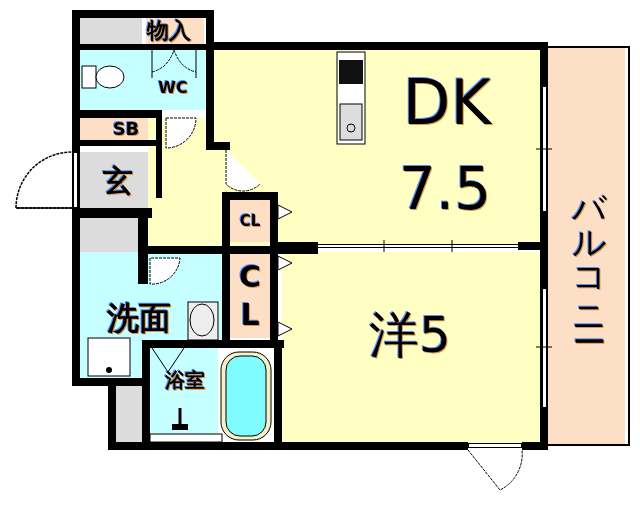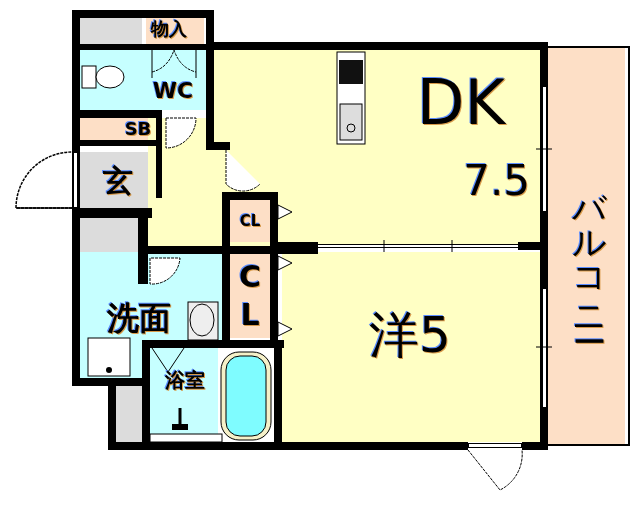--- a/index.html
+++ b/index.html
@@ -131,25 +131,25 @@
   </g>
 
   <path d="M468 450 L500 490 A40 40 0 0 0 522 450" fill="#fff" stroke="#000" stroke-dasharray="3,1"></path>
 
   <line x1="536" y1="149" x2="552" y2="149" stroke="#000"></line>
   <line x1="536" y1="347" x2="552" y2="347" stroke="#000"></line>
   <line x1="384" y1="240" x2="384" y2="252" stroke="#000"></line>
   <line x1="452" y1="240" x2="452" y2="252" stroke="#000"></line>
 </svg>
 
-<div class="label" style="left:146px;top:20px;width:46px;font-size:18px;">物入</div>
-<div class="label" style="left:138px;top:80px;width:70px;font-size:22px;">WC</div>
-<div class="label" style="left:96px;top:120px;width:84px;font-size:18px;">SB</div>
+<div class="label" style="left:146px;top:20px;width:46px;font-size:22px;">物入</div>
+<div class="label" style="left:138px;top:80px;width:70px;font-size:16px;">WC</div>
+<div class="label" style="left:84px;top:120px;width:84px;font-size:18px;">SB</div>
 <div class="label" style="left:80px;top:166px;width:76px;font-size:30px;">玄</div>
-<div class="label big" style="left:386px;top:72px;width:150px;font-size:62px;">DK</div>
-<div class="label big" style="left:380px;top:160px;width:150px;font-size:42px;text-align:right;">7.5</div>
+<div class="label big" style="left:372px;top:72px;width:150px;font-size:62px;">DK</div>
+<div class="label big" style="left:370px;top:160px;width:150px;font-size:58px;">7.5</div>
 <div class="label" style="left:230px;top:214px;width:40px;font-size:15px;">CL</div>
 <div class="label" style="left:230px;top:262px;width:40px;font-size:30px;">C</div>
 <div class="label" style="left:230px;top:300px;width:40px;font-size:30px;">L</div>
 <div class="label" style="left:96px;top:302px;width:86px;font-size:32px;">洗面</div>
 <div class="label" style="left:150px;top:370px;width:70px;font-size:20px;">浴室</div>
 <div class="label big" style="left:330px;top:310px;width:160px;font-size:50px;">洋5</div>
 <div class="label big" style="left:572px;top:170px;width:36px;font-size:34px;writing-mode:vertical-rl;line-height:36px;">バルコニー</div>
 
 </body></html>

